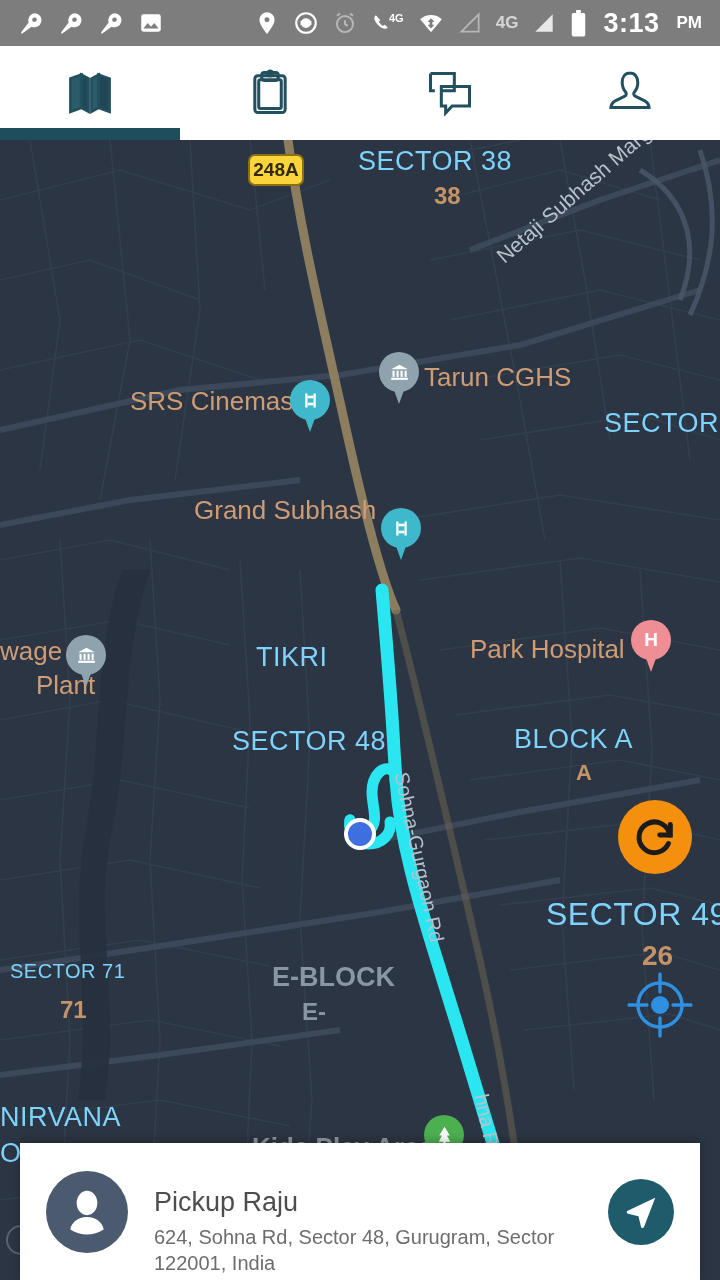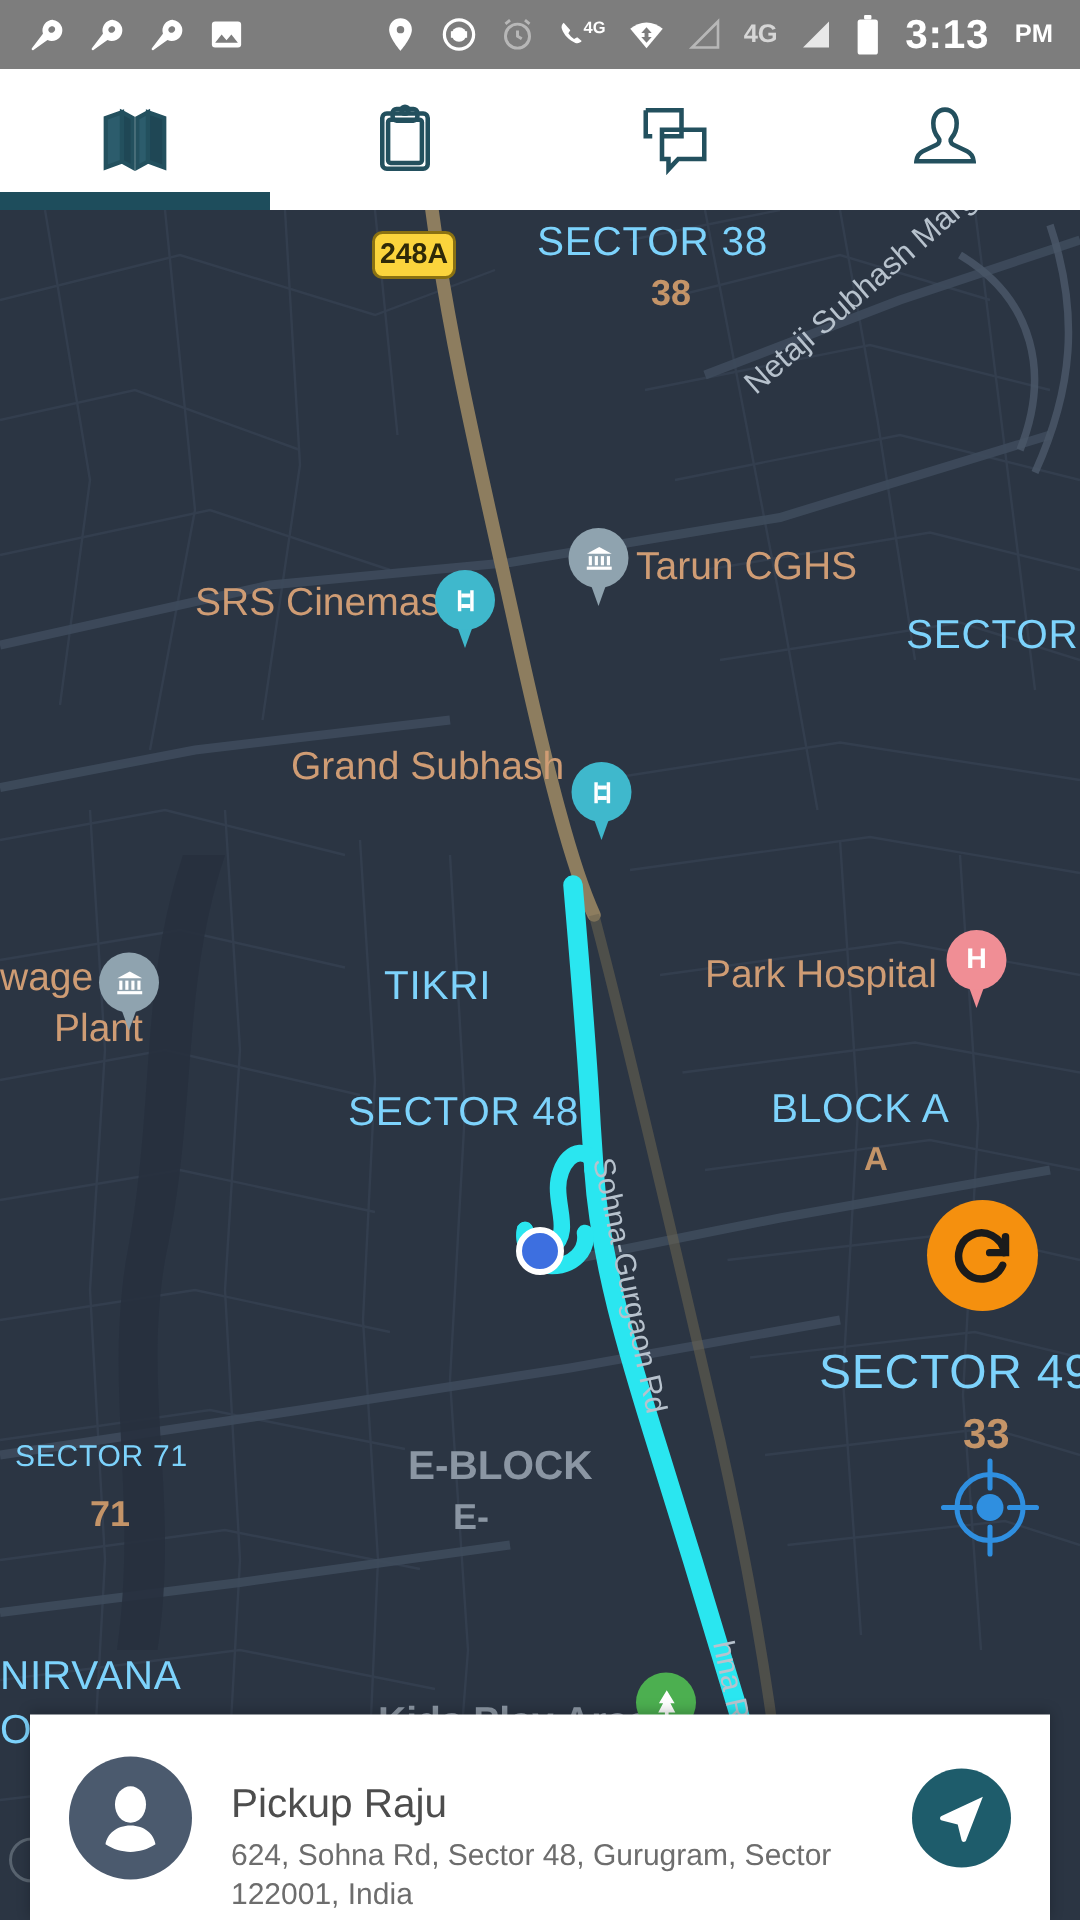--- a/index.html
+++ b/index.html
@@ -346,21 +346,21 @@
       <div class="maplabel lbl-poi" style="left: 194px; top: 355px; font-size: 26px;">Grand Subhash</div>
       <div class="maplabel lbl-poi" style="left: 0px; top: 496px; font-size: 26px;">wage</div>
       <div class="maplabel lbl-poi" style="left: 0px; top: 530px; font-size: 26px; margin-left: 36px;">Plant</div>
       <div class="maplabel lbl-sector" style="left: 256px; top: 502px; font-size: 27px;">TIKRI</div>
       <div class="maplabel lbl-poi" style="left: 470px; top: 494px; font-size: 26px;">Park Hospital</div>
       <div class="maplabel lbl-sector" style="left: 232px; top: 586px; font-size: 27px;">SECTOR 48</div>
       <div class="maplabel lbl-sector" style="left: 514px; top: 584px; font-size: 27px;">BLOCK A</div>
       <div class="maplabel lbl-sector-sm" style="left: 576px; top: 620px; font-size: 22px;">A</div>
       <div class="maplabel lbl-road" style="left: 412px; top: 630px; font-size: 20px; transform: rotate(78deg); transform-origin: left top;">Sohna-Gurgaon Rd</div>
       <div class="maplabel lbl-sector" style="left: 546px; top: 756px; font-size: 32px;">SECTOR 49</div>
-      <div class="maplabel lbl-sector-sm" style="left: 642px; top: 800px; font-size: 28px;">33</div>
+      <div class="maplabel lbl-sector-sm" style="left: 642px; top: 800px; font-size: 28px;">26</div>
       <div class="maplabel lbl-sector" style="left: 10px; top: 820px; font-size: 20px;">SECTOR 71</div>
       <div class="maplabel lbl-sector-sm" style="left: 60px; top: 856px; font-size: 24px;">71</div>
       <div class="maplabel lbl-grey" style="left: 272px; top: 822px; font-size: 27px;">E-BLOCK</div>
       <div class="maplabel lbl-grey" style="left: 302px; top: 858px; font-size: 24px;">E-</div>
       <div class="maplabel lbl-sector" style="left: 0px; top: 962px; font-size: 27px;">NIRVANA</div>
       <div class="maplabel lbl-sector" style="left: 0px; top: 998px; font-size: 27px;">OUNTRY II</div>
       <div class="maplabel lbl-grey" style="left: 252px; top: 992px; font-size: 26px;">Kids Play Area</div>
       <div class="maplabel lbl-road" style="left: 492px; top: 952px; font-size: 20px; transform: rotate(78deg); transform-origin: left top;">hna Rd</div>
     </div>
 

